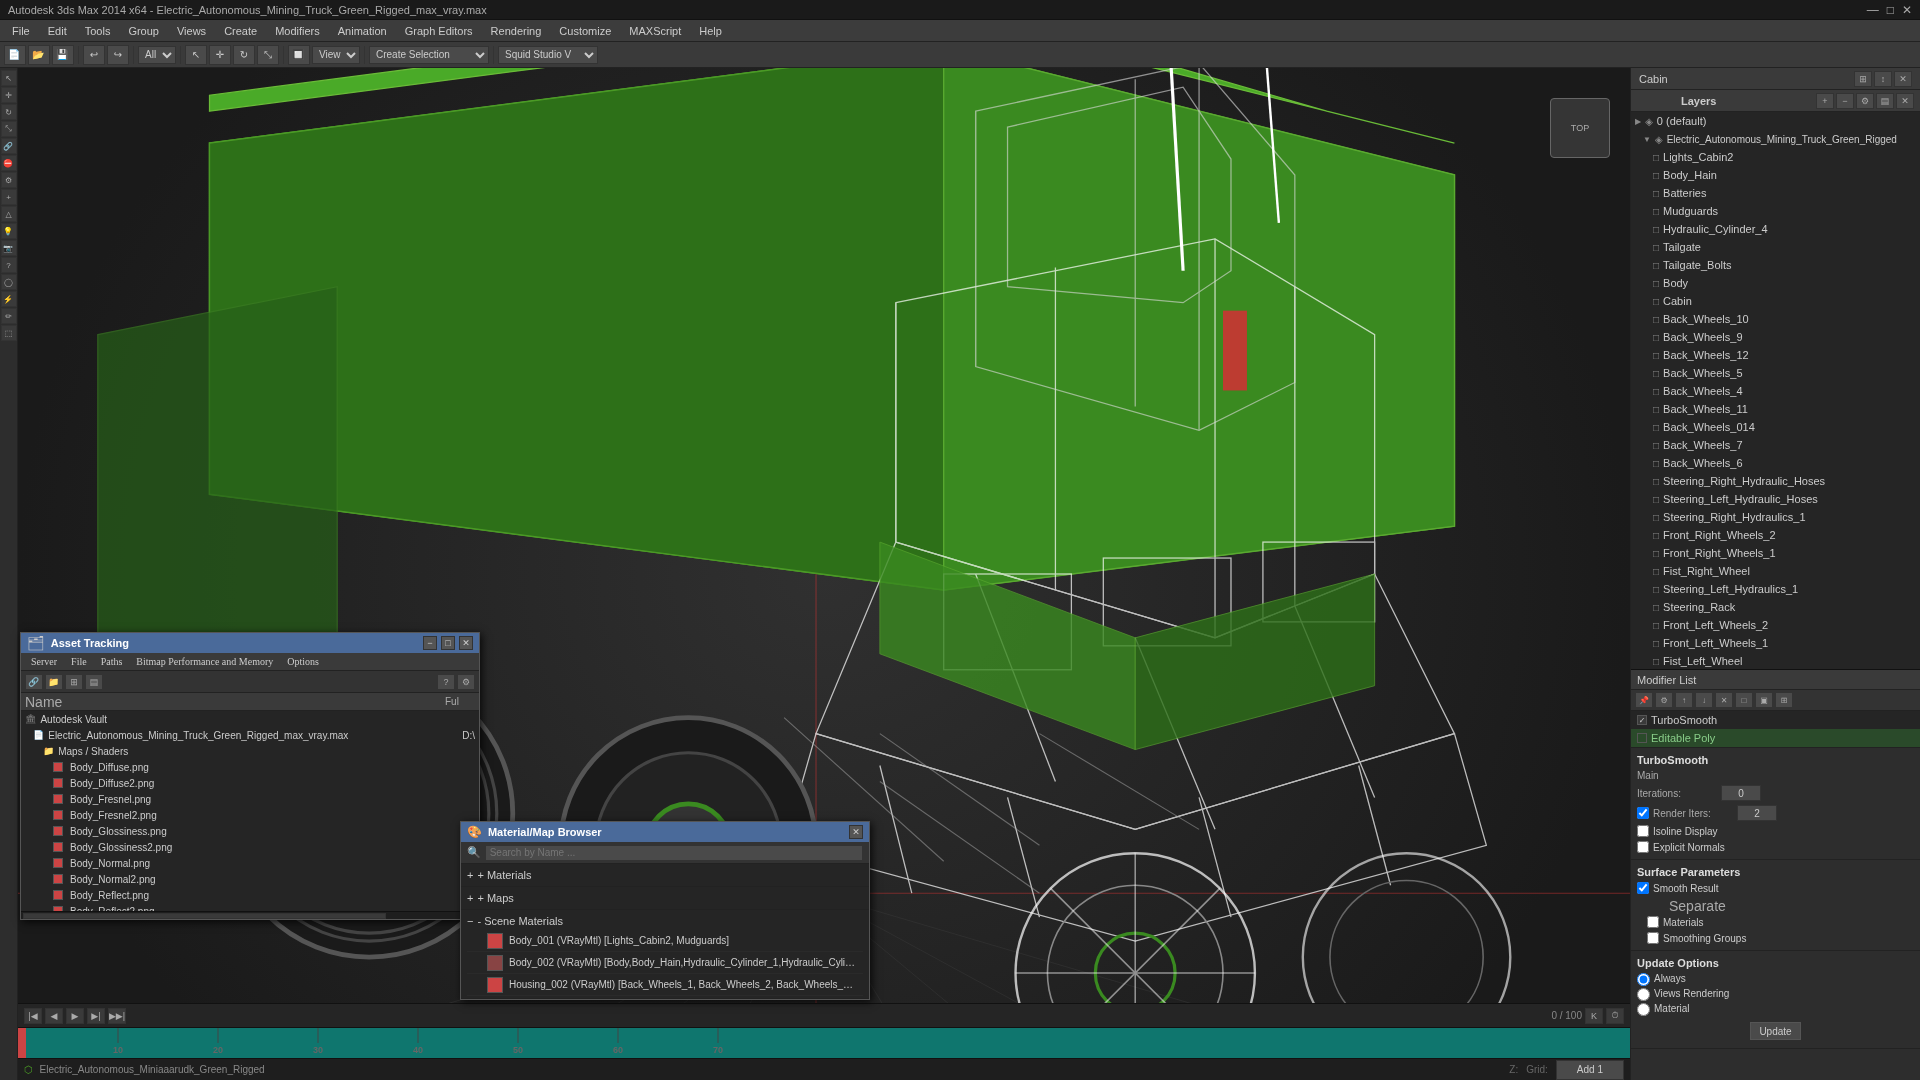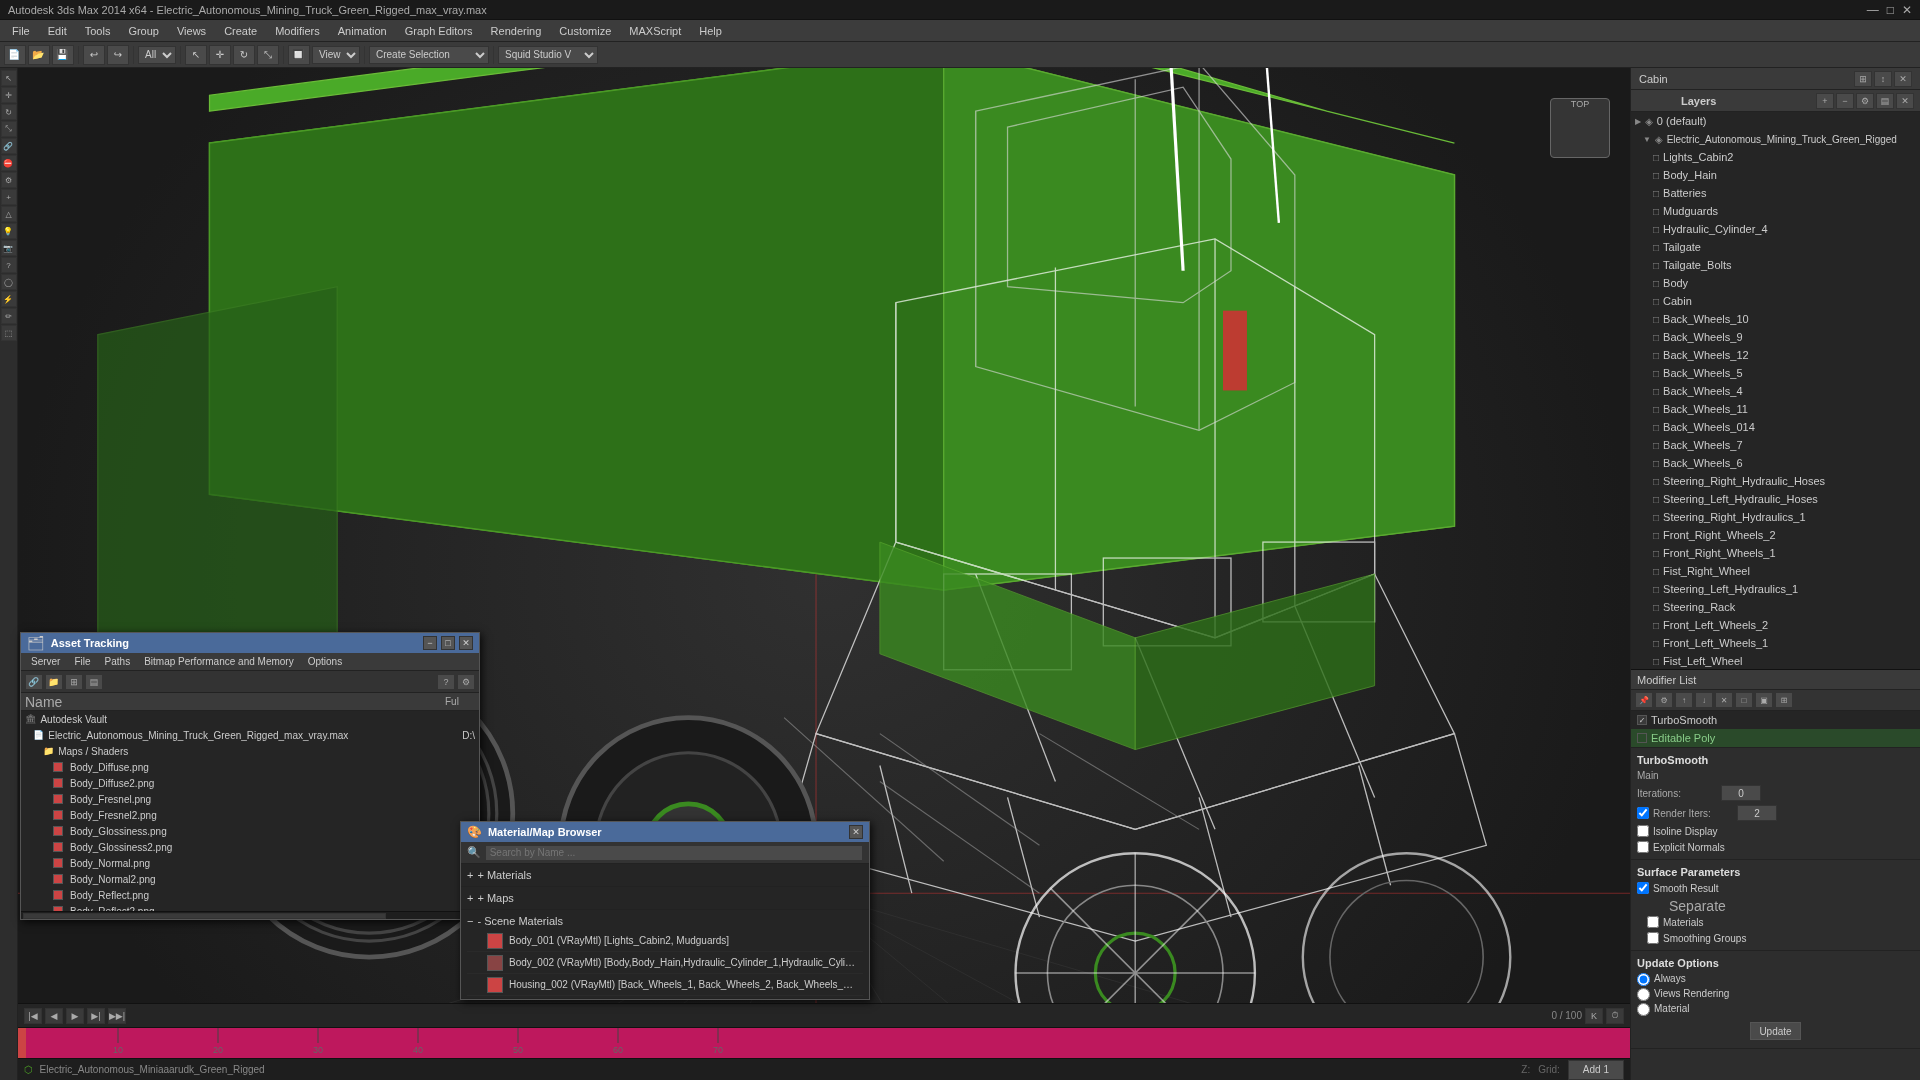--- a/index.html
+++ b/index.html
@@ -196,21 +196,21 @@
     .window-controls { display: flex; gap: 4px; }
     .win-btn {
       width: 14px; height: 14px; background: #555; border: 1px solid #333;
       font-size: 9px; cursor: pointer; color: #ccc; display: flex;
       align-items: center; justify-content: center;
     }
     .window-menubar {
       height: 18px; background: #3a3a3a; display: flex; align-items: center;
       padding: 0 4px; gap: 2px; border-bottom: 1px solid #222;
     }
-    .win-menu { font-size: 10px; color: #ccc; padding: 0 6px; cursor: pointer; }
+    .win-menu { font-size: 10px; color: #ccc; padding: 0 6px; cursor: pointer; font-family: Liberation Serif, serif; }
     .window-toolbar {
       height: 22px; background: #333; display: flex; align-items: center;
       padding: 0 4px; gap: 2px; border-bottom: 1px solid #222;
     }
     .asset-table-header {
       height: 18px; background: #3a3a3a; display: flex; align-items: center;
       padding: 0 4px; border-bottom: 1px solid #222; gap: 4px;
     }
     .asset-col-name { flex: 1; font-size: 14px; color: #aaa; }
     .asset-col-full { width: 30px; font-size: 10px; color: #aaa; }
@@ -274,21 +274,21 @@
 
     
     ::-webkit-scrollbar { width: 8px; height: 8px; }
     ::-webkit-scrollbar-track { background: #1e1e1e; }
     ::-webkit-scrollbar-thumb { background: #555; border-radius: 2px; }
 
     
     #nav-cube {
       position: absolute; top: 30px; right: 20px; width: 60px; height: 60px;
       background: rgba(80,80,80,0.5); border: 1px solid #666; border-radius: 4px;
-      display: flex; justify-content: center;
+      display: flex; align-items: center; justify-content: center;
       font-size: 10px; color: #aaa;
     }
 
     
     #status-bar {
       position: absolute; bottom: 0; left: 0; right: 0; height: 22px;
       background: #1e1e1e; display: flex; align-items: center; padding: 0 8px;
       border-top: 1px solid #111; gap: 8px;
     }
     #status-bar span { font-size: 10px; color: #888; }
@@ -531,21 +531,21 @@
         <div class="timeline-btn">|◀</div>
         <div class="timeline-btn">◀</div>
         <div class="timeline-btn">▶</div>
         <div class="timeline-btn">▶|</div>
         <div class="timeline-btn">▶▶|</div>
         <div style="flex:1;"></div>
         <span style="font-size:10px; color:#888;">0 / 100</span>
         <div class="timeline-btn">K</div>
         <div class="timeline-btn">⏱</div>
       </div>
-      <div id="keyframe-track" style="height:31px; background:#be185d; position:relative; overflow:hidden;">
+      <div id="keyframe-track" style="height:31px; background:#0f766e; position:relative; overflow:hidden;font-weight:bold;">
 
         <svg width="100%" height="31" style="position:absolute; top:0; left:0;">
           <g stroke="#444" stroke-width="1">
             <line x1="0" y1="0" x2="0" y2="31"></line>
             <line x1="100" y1="0" x2="100" y2="15"></line>
             <line x1="200" y1="0" x2="200" y2="15"></line>
             <line x1="300" y1="0" x2="300" y2="15"></line>
             <line x1="400" y1="0" x2="400" y2="15"></line>
             <line x1="500" y1="0" x2="500" y2="15"></line>
             <line x1="600" y1="0" x2="600" y2="15"></line>
@@ -565,21 +565,21 @@
     </div>
 
     <div id="status-bar" style="position:absolute; bottom:0; left:0; right:0; height:22px; background:#1e1e1e; display:flex; align-items:center; padding:0 6px; gap:8px; border-top:1px solid #111;">
       <span>
         <span style="color:#4a9a25;">⬡</span>
         <span style="font-size:10px; color:#888; margin-left:4px;">Electric_Autonomous_Miniaaarudk_Green_Rigged</span>
       </span>
       <div style="flex:1;"></div>
       <span style="font-size:10px; color:#666;">Z:</span>
       <span style="font-size:10px; color:#666;">Grid:</span>
-      <div class="toolbar-btn" style="font-size:10px; width:auto; padding:0 14px;">Add 1</div>
+      <div class="toolbar-btn" style="font-size:10px; width:auto; padding:0 20px;">Add 1</div>
     </div>
   </div>
 
   <div id="right-panel">
 
     <div id="cabin-panel">
       <span>Cabin</span>
       <div style="margin-left:auto; display:flex; gap:2px;">
         <div class="layer-btn">⊞</div>
         <div class="layer-btn">↕</div>

